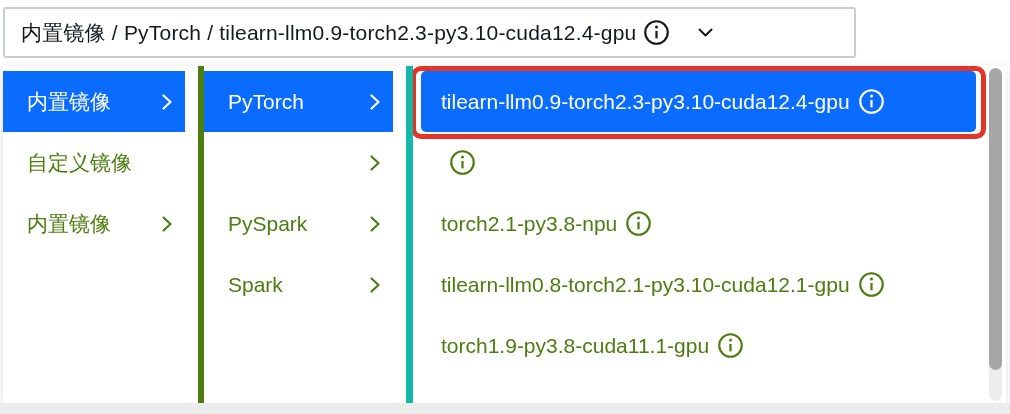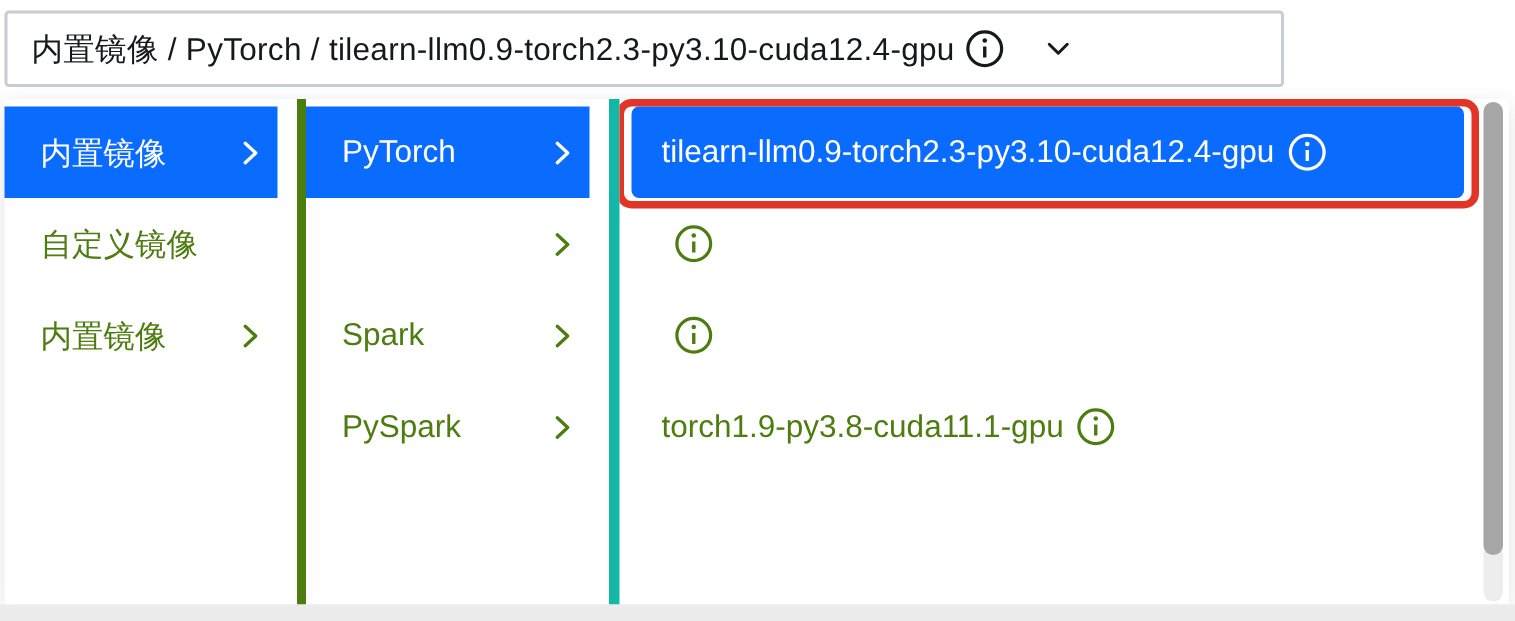--- a/index.html
+++ b/index.html
@@ -115,29 +115,29 @@
       </span>
     </div>
     <div class="mi">
       <span class="chev-r">
         <svg viewBox="0 0 12 18">
             <path d="M2.5 2.5 L9.5 9 L2.5 15.5" fill="none" stroke="currentColor" stroke-width="2.2" stroke-linecap="round" stroke-linejoin="round"></path>
           </svg>
       </span>
     </div>
     <div class="mi">
+      <span>PySpark</span>
+      <span class="chev-r">
+        <svg viewBox="0 0 12 18">
+            <path d="M2.5 2.5 L9.5 9 L2.5 15.5" fill="none" stroke="currentColor" stroke-width="2.2" stroke-linecap="round" stroke-linejoin="round"></path>
+          </svg>
+      </span>
+    </div>
+    <div class="mi">
       <span>Spark</span>
-      <span class="chev-r">
-        <svg viewBox="0 0 12 18">
-            <path d="M2.5 2.5 L9.5 9 L2.5 15.5" fill="none" stroke="currentColor" stroke-width="2.2" stroke-linecap="round" stroke-linejoin="round"></path>
-          </svg>
-      </span>
-    </div>
-    <div class="mi">
-      <span>PySpark</span>
       <span class="chev-r">
         <svg viewBox="0 0 12 18">
             <path d="M2.5 2.5 L9.5 9 L2.5 15.5" fill="none" stroke="currentColor" stroke-width="2.2" stroke-linecap="round" stroke-linejoin="round"></path>
           </svg>
       </span>
     </div>
   </div>
 
   <div class="col col-3">
     <div class="annotation"></div>
@@ -155,20 +155,31 @@
     <div class="mi">
       <span class="opt-info">
         <svg viewBox="0 0 24 24">
             <circle cx="12" cy="12" r="10" fill="none" stroke="currentColor" stroke-width="1.9"></circle>
             <line x1="12" y1="10.6" x2="12" y2="17.2" stroke="currentColor" stroke-width="2"></line>
             <circle cx="12" cy="7.1" r="1.35" fill="currentColor"></circle>
           </svg>
       </span>
     </div>
     <div class="mi">
+      <span>torch2.1-py3.8-npu</span>
+      <span class="opt-info">
+        <svg viewBox="0 0 24 24">
+            <circle cx="12" cy="12" r="10" fill="none" stroke="currentColor" stroke-width="1.9"></circle>
+            <line x1="12" y1="10.6" x2="12" y2="17.2" stroke="currentColor" stroke-width="2"></line>
+            <circle cx="12" cy="7.1" r="1.35" fill="currentColor"></circle>
+          </svg>
+      </span>
+    </div>
+    <div class="mi">
+      <span>tilearn-llm0.8-torch2.1-py3.10-cuda12.1-gpu</span>
       <span class="opt-info">
         <svg viewBox="0 0 24 24">
             <circle cx="12" cy="12" r="10" fill="none" stroke="currentColor" stroke-width="1.9"></circle>
             <line x1="12" y1="10.6" x2="12" y2="17.2" stroke="currentColor" stroke-width="2"></line>
             <circle cx="12" cy="7.1" r="1.35" fill="currentColor"></circle>
           </svg>
       </span>
     </div>
     <div class="mi">
       <span>torch1.9-py3.8-cuda11.1-gpu</span>

